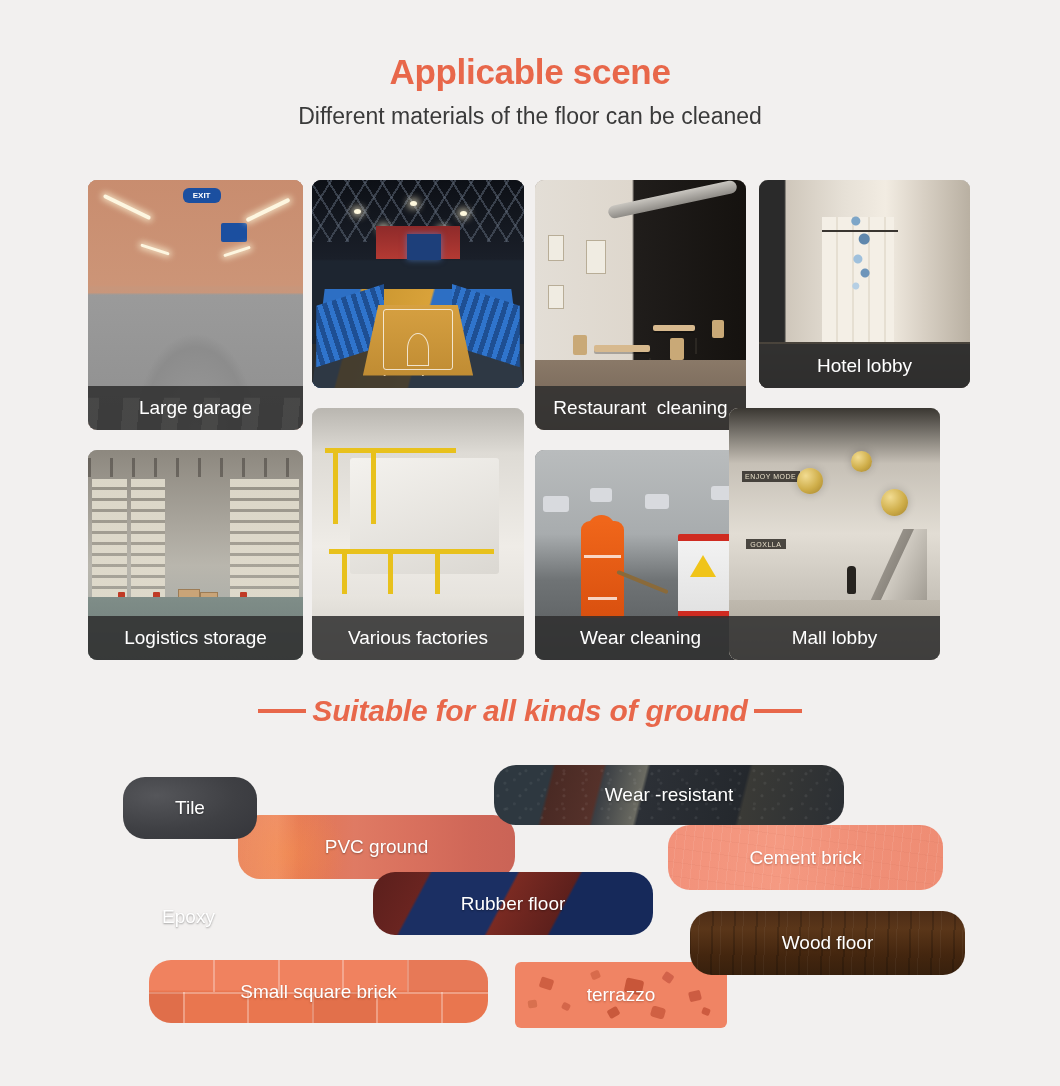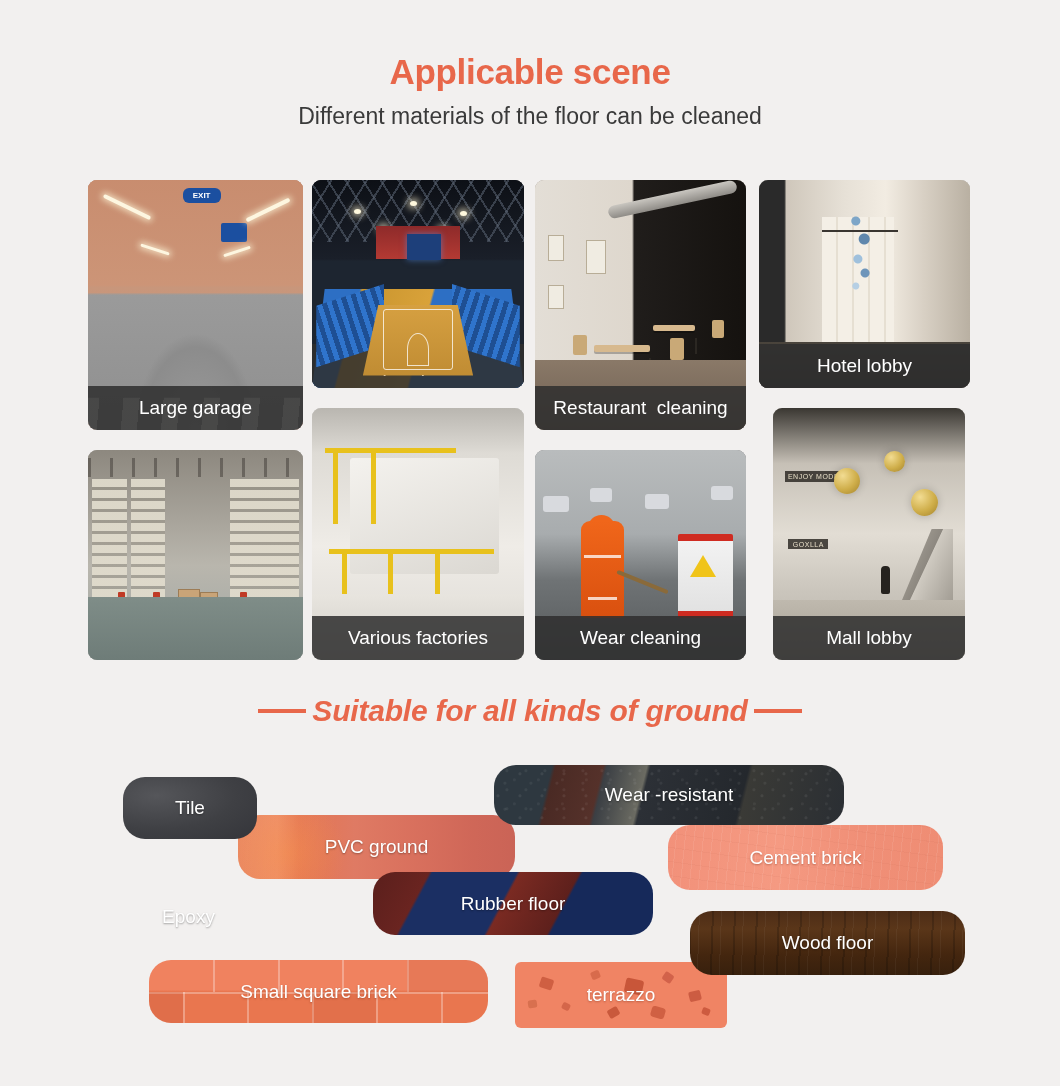--- a/index.html
+++ b/index.html
@@ -333,20 +333,21 @@
         <div class="lg-rack" style="left:2%;"></div>
         <div class="lg-rack" style="left:20%;"></div>
         <div class="lg-rack" style="right:18%;"></div>
         <div class="lg-rack" style="right:2%;"></div>
         <div class="lg-box" style="left:42%; bottom:26%; width:22px; height:16px;"></div>
         <div class="lg-box" style="left:52%; bottom:26%; width:18px; height:13px;"></div>
         <div class="lg-ext" style="left:14%;"></div>
         <div class="lg-ext" style="left:30%;"></div>
         <div class="lg-ext" style="right:26%;"></div>
       </div>
+      <div class="cap">Logistics storage</div>
     </div>
 
     <div class="card" style="left:312px; top:408px; width:212px; height:252px;text-decoration:underline;">
       <div class="photo ph-fact">
         <div class="fc-mach"></div>
         <div class="fc-rail" style="left:6%;  top:16%; width:62%;"></div>
         <div class="fc-yellow" style="left:10%; top:18%; width:5px; height:28%;"></div>
         <div class="fc-yellow" style="left:28%; top:18%; width:5px; height:28%;"></div>
         <div class="fc-rail" style="left:8%; top:56%; width:78%;"></div>
         <div class="fc-yellow" style="left:14%; top:56%; width:5px; height:18%;"></div>
@@ -367,21 +368,21 @@
         <div class="ub-worker"></div>
         <div class="ub-stripe" style="left:23%; top:50%; width:18%;"></div>
         <div class="ub-stripe" style="left:25%; top:70%; width:14%;"></div>
         <div class="ub-broom"></div>
         <div class="ub-sign"></div>
         <div class="ub-tri"></div>
       </div>
       <div class="cap">Wear cleaning</div>
     </div>
 
-    <div class="card" style="left:773px; top:408px; width:192px; height:252px;">
+    <div class="card" style="left:729px; top:408px; width:211px; height:252px;">
       <div class="photo ph-mall">
         <div class="ml-shop" style="left:6%; top:25%; width:58px; height:11px;">ENJOY MODE</div>
         <div class="ml-shop" style="left:8%; top:52%; width:40px; height:10px;">GOXLLA</div>
         <div class="ml-ball2" style="left:32%; top:24%; width:26px; height:26px;"></div>
         <div class="ml-ball2" style="left:58%; top:17%; width:21px; height:21px;"></div>
         <div class="ml-ball2" style="left:72%; top:32%; width:27px; height:27px;"></div>
         <div class="ml-esc"></div>
         <div class="ml-person" style="left:56%; bottom:26%;"></div>
       </div>
       <div class="cap">Mall lobby</div>

